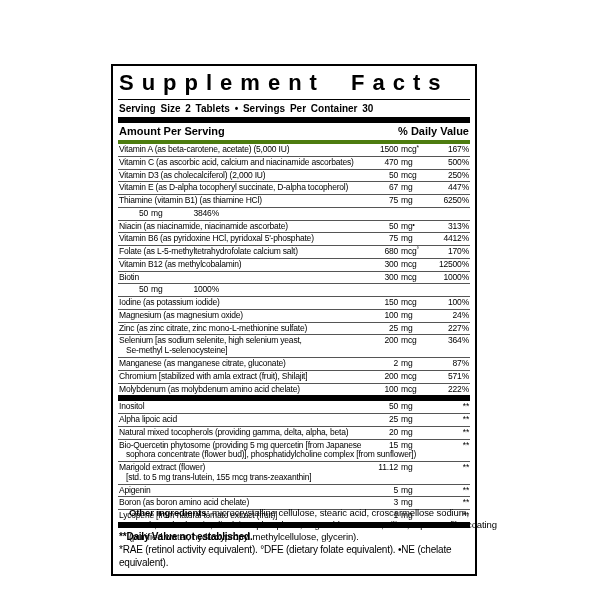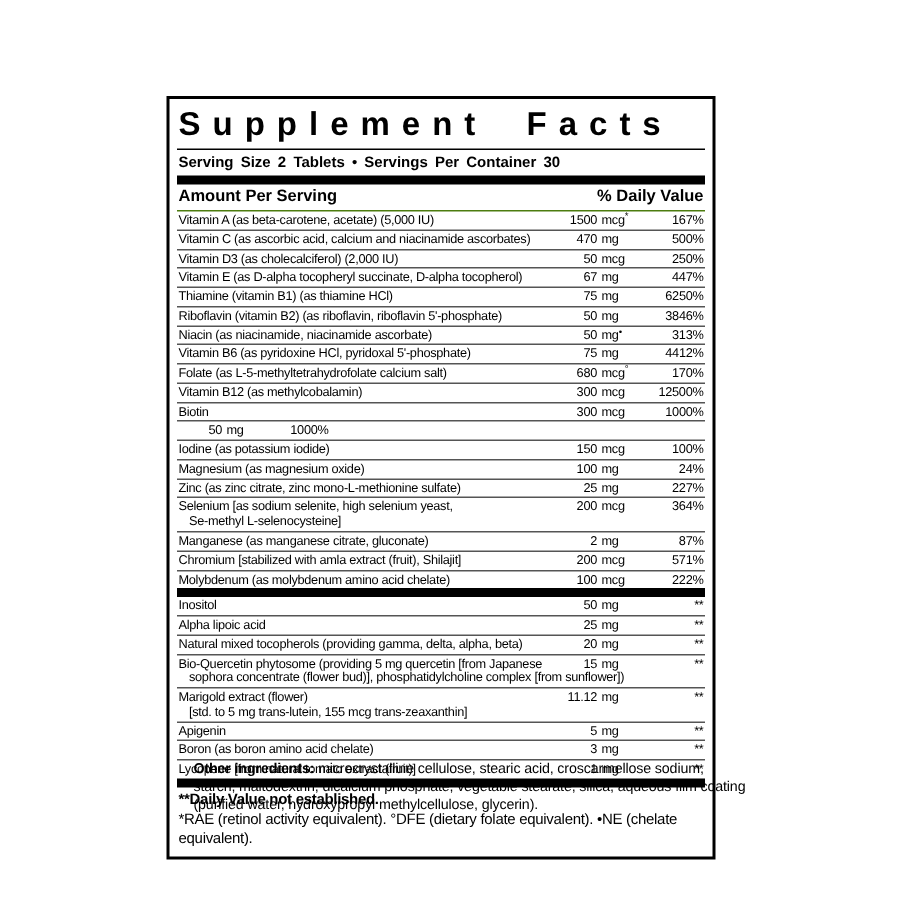--- a/index.html
+++ b/index.html
@@ -12,21 +12,21 @@
   }
   .sf-title{
     font-weight:bold; font-size:22px; letter-spacing:8px; word-spacing:12px;
     white-space:nowrap; padding:4px 0 3px 1px; border-bottom:1px solid #000;
     overflow:hidden;
   }
   .serving-line{ font-weight:bold; font-size:10px; word-spacing:2px; padding:3px 0 3px 1px; }
   .thick-bar{ height:6px; background:#000; }
   .col-header{
     display:flex; justify-content:space-between; font-weight:bold; font-size:11px;
-    padding:2px 1px 3px 1px; border-bottom:1px solid #4d7c0f;
+    padding:2px 1px 3px 1px; border-bottom:4px solid #4d7c0f;
   }
   .rows .row + .row{ border-top:1px solid #555; }
   .row{ padding:1px 0 1px 0; font-size:8.5px; letter-spacing:-0.2px; line-height:1.15; }
   .row-main{ display:flex; align-items:center; }
   .nm{ flex:1; white-space:nowrap; padding-left:1px; }
   .amt{ width:58px; display:flex; white-space:nowrap; }
   .amt-num{ width:30px; text-align:right; }
   .amt-unit{ padding-left:3px; }
   .sup{ font-size:6.5px; vertical-align:top; line-height:1; }
   .pct{ width:44px; text-align:right; white-space:nowrap; padding-right:1px; }
@@ -111,21 +111,20 @@
         <span class="amt-unit">mg</span>
 
       </span>
       <span class="pct">6250%</span>
     </div>
 
   </div>
 
   <div class="row">
     <div class="row-main">
-      <span class="nm">Riboflavin (vitamin B2) (as riboflavin, riboflavin 5'-phosphate)</span>
       <span class="amt">
         <span class="amt-num">50</span>
         <span class="amt-unit">mg</span>
 
       </span>
       <span class="pct">3846%</span>
     </div>
 
   </div>
 

